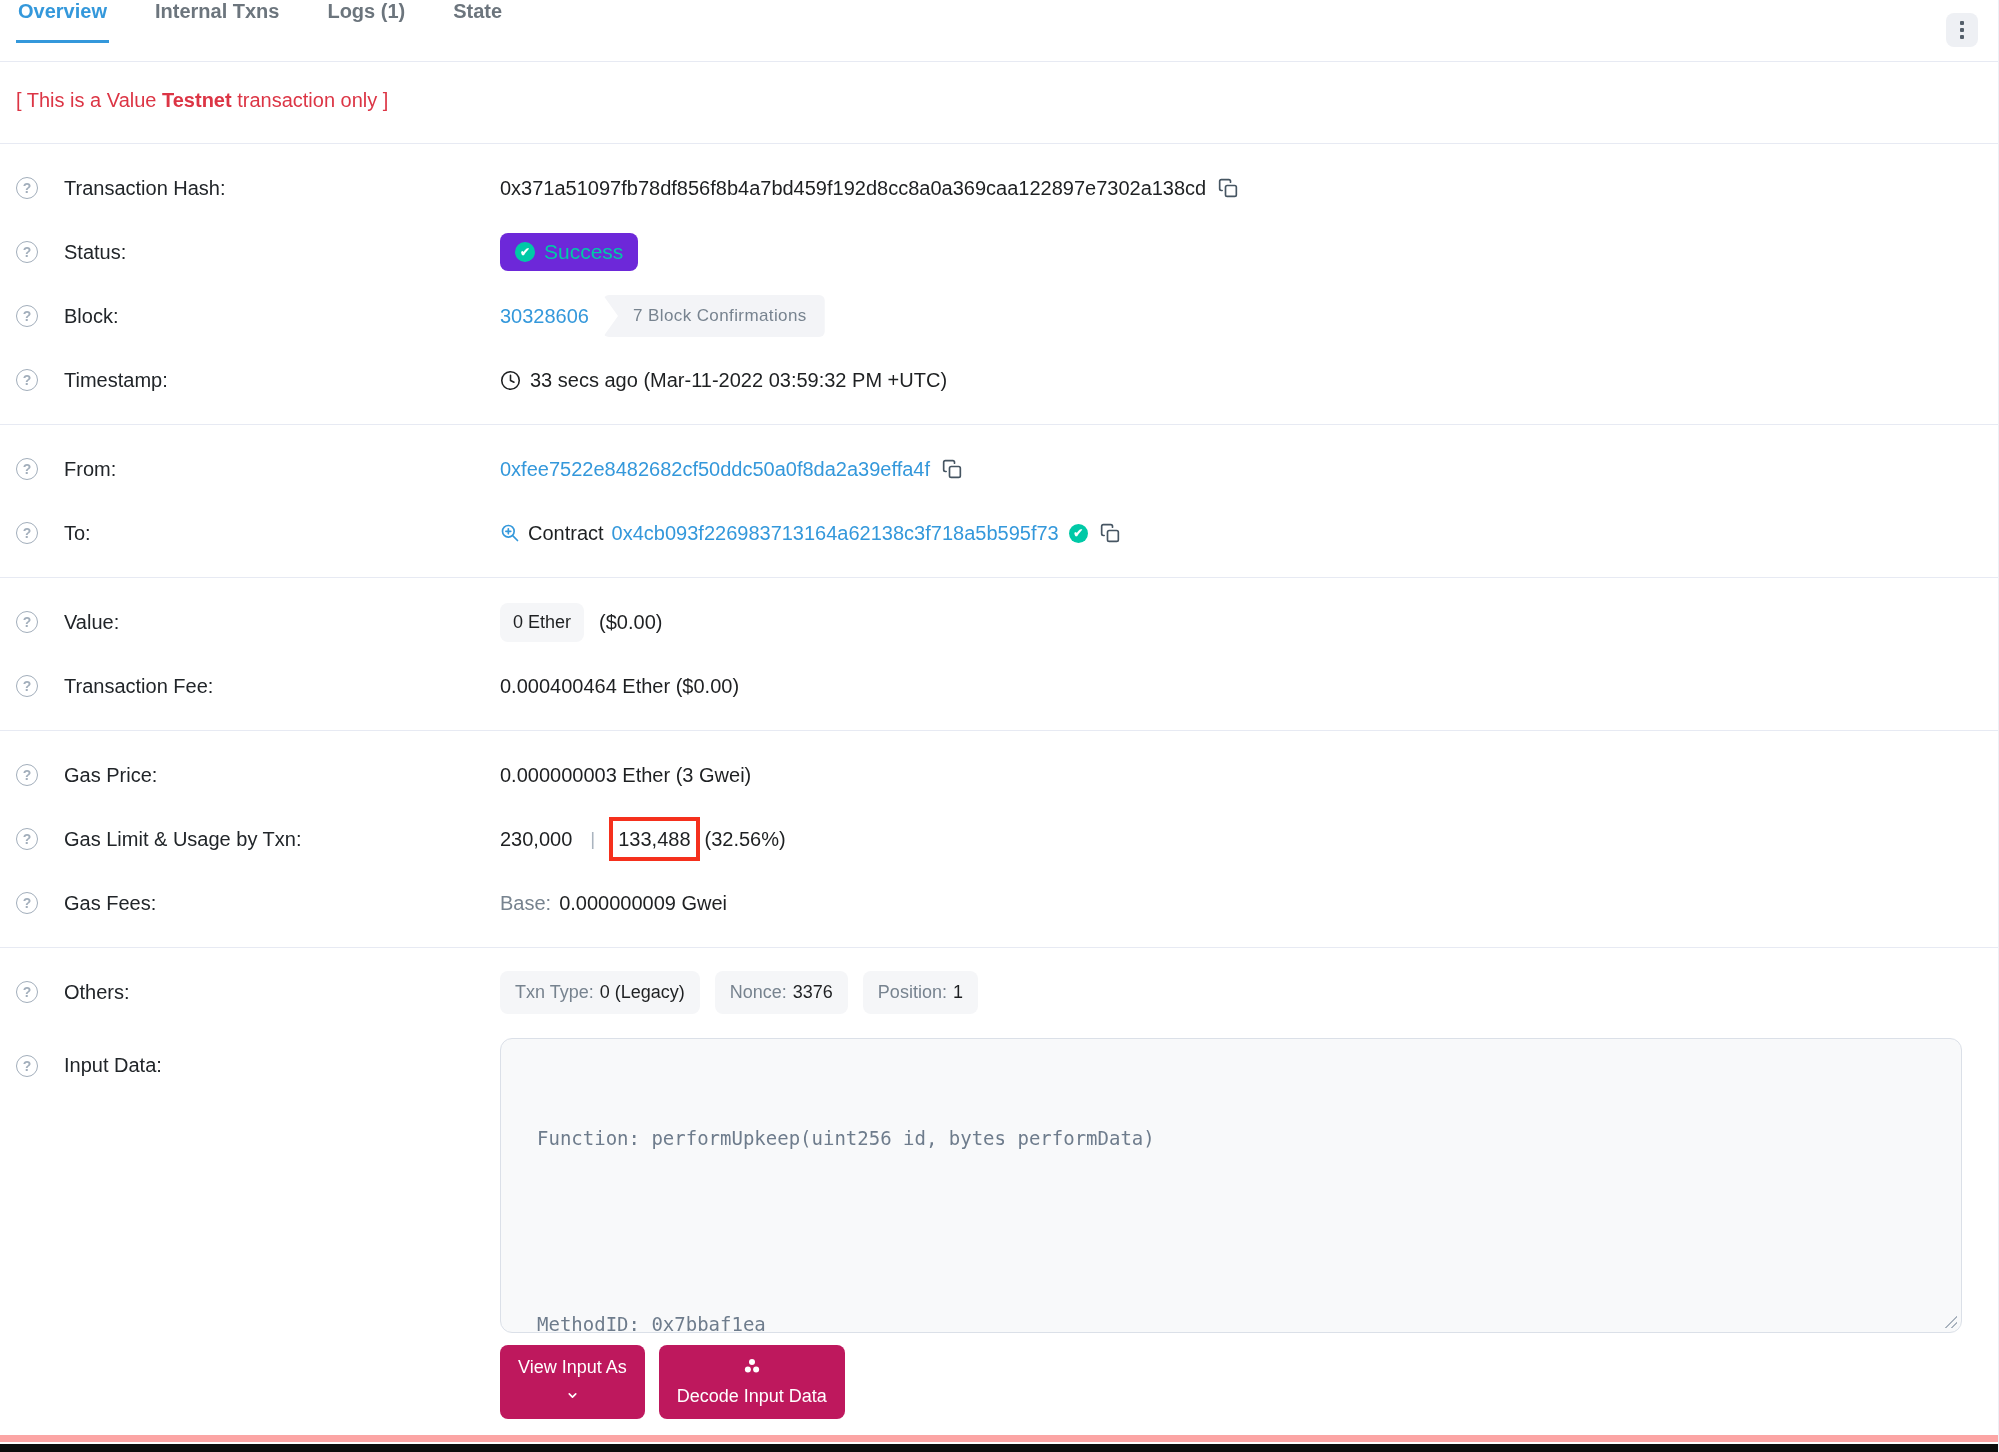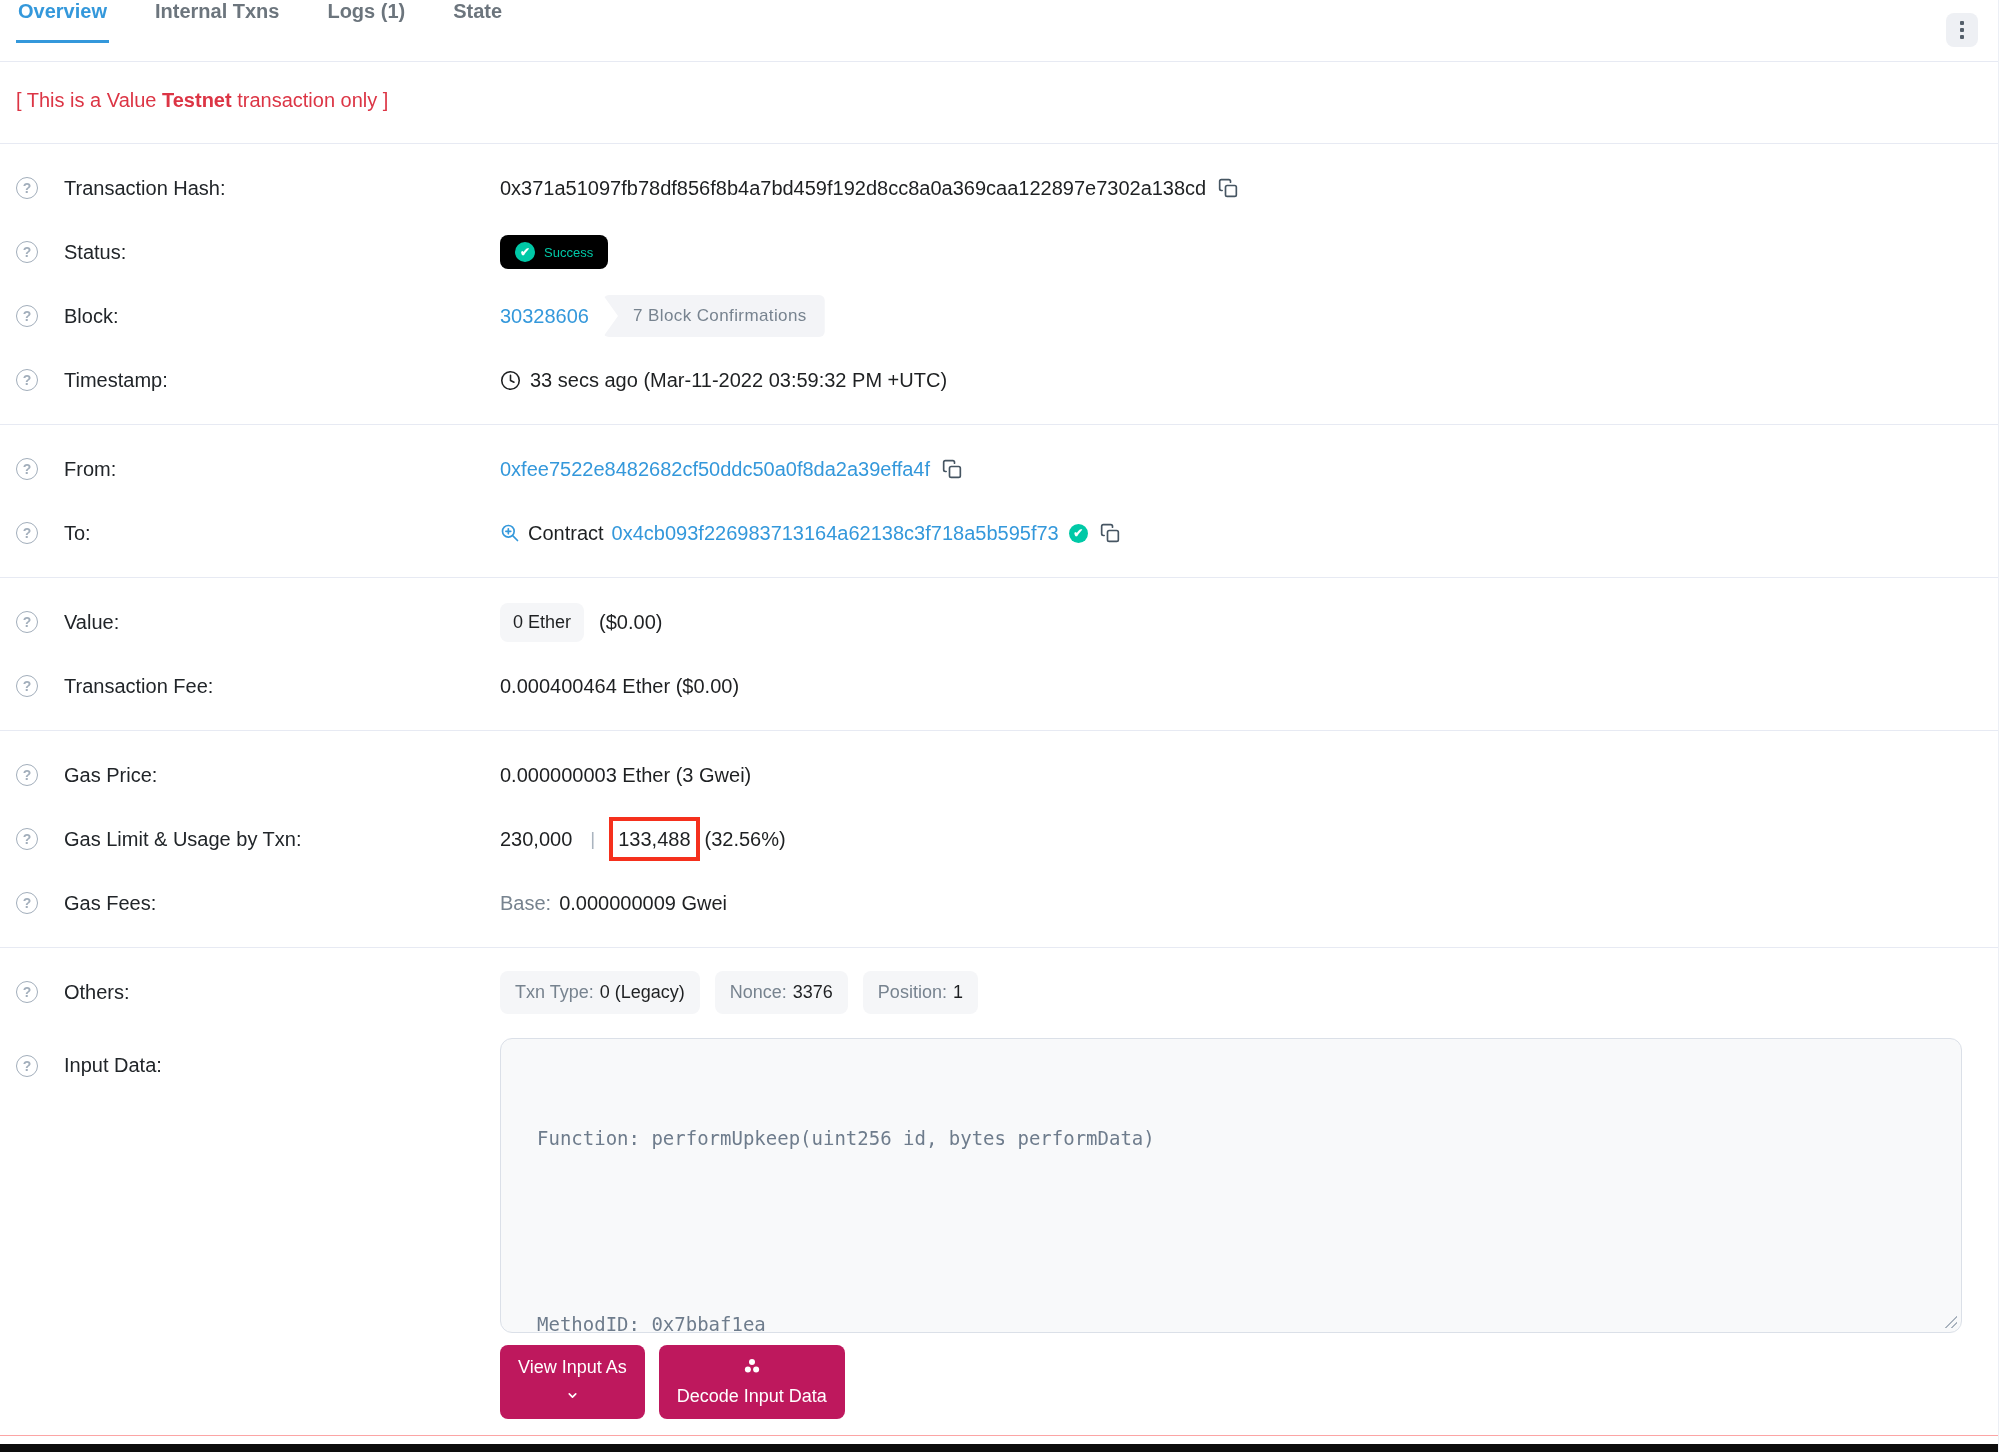--- a/index.html
+++ b/index.html
@@ -62,21 +62,21 @@
   .notice {
     height:81px;
     padding:27px 16px 0 16px;
     font-size:20px;
     color:#dc3545;
   }
   .notice b { font-weight:700; }
 
   
   .section { border-top:1px solid #e7eaf3; padding:12px 16px; }
-  .section.last { border-bottom:1px solid #fca5a5; padding-bottom:16px; }
+  .section.last { border-bottom:7px solid #fca5a5; padding-bottom:16px; }
   .row { display:flex; align-items:center; min-height:64px; }
   .row.top-align { align-items:flex-start; }
   .row-label {
     flex:0 0 484px;
     display:flex;
     align-items:center;
     gap:26px;
     font-size:20px;
     color:#212529;
   }
@@ -96,23 +96,23 @@
 
   .link { color:#3498db; text-decoration:none; cursor:pointer; }
   .gray { color:#77838f; }
   .icon { display:inline-flex; align-items:center; justify-content:center; }
   .copy-icon { margin-left:12px; cursor:pointer; }
   .copy-icon svg { stroke:#465562; }
 
   
   .badge-success {
     display:inline-flex; align-items:center; gap:9px;
-    background:#000000;
+    background:#6d28d9;
     color:#00c9a7;
-    font-size:13px;
+    font-size:21px;
     padding:7px 15px;
     border-radius:8px;
   }
   .check-circle {
     width:20px; height:20px; border-radius:50%;
     background:#00c9a7;
     color:#fff; font-size:12px; font-weight:700;
     display:inline-flex; align-items:center; justify-content:center;
   }
   .check-circle::before { content:"\2714"; }

